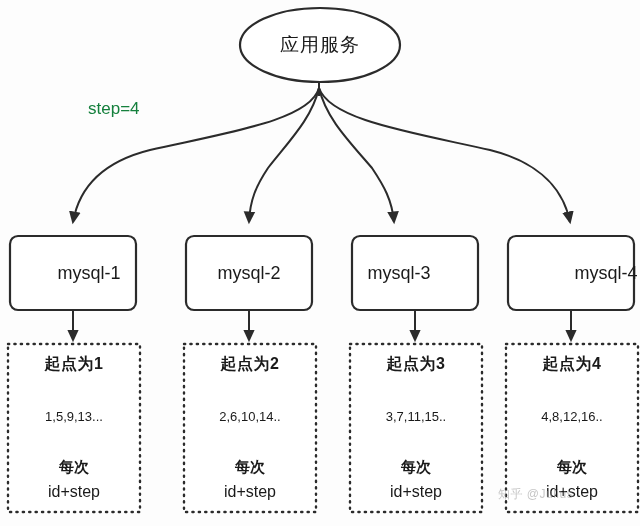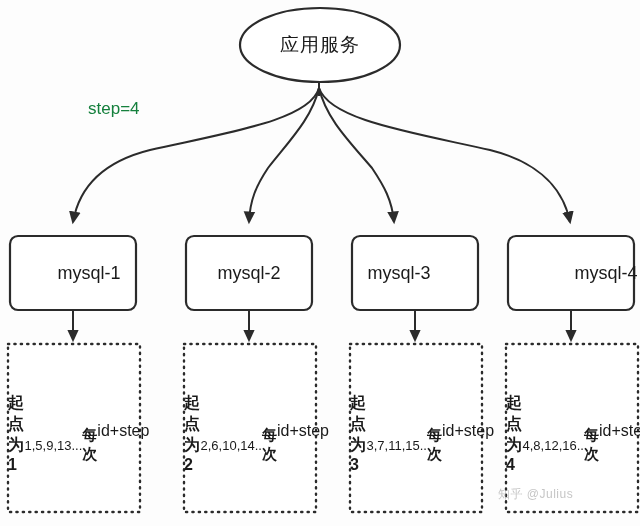--- a/index.html
+++ b/index.html
@@ -53,21 +53,21 @@
   .svc-4 { left: 508px; margin-left: 35px; }
 
   
   .detail {
     position: absolute;
     top: 344px;
     width: 132px;
     height: 168px;
     box-sizing: border-box;
     display: flex;
-    flex-direction: row;
+    flex-direction: column;
     align-items: center;
     color: #1a1a1a;
   }
   .detail-1 { left: 8px; }
   .detail-2 { left: 184px; }
   .detail-3 { left: 350px; }
   .detail-4 { left: 506px; }
   .detail .start {
     margin-top: 10px;
     font-size: 16px;

